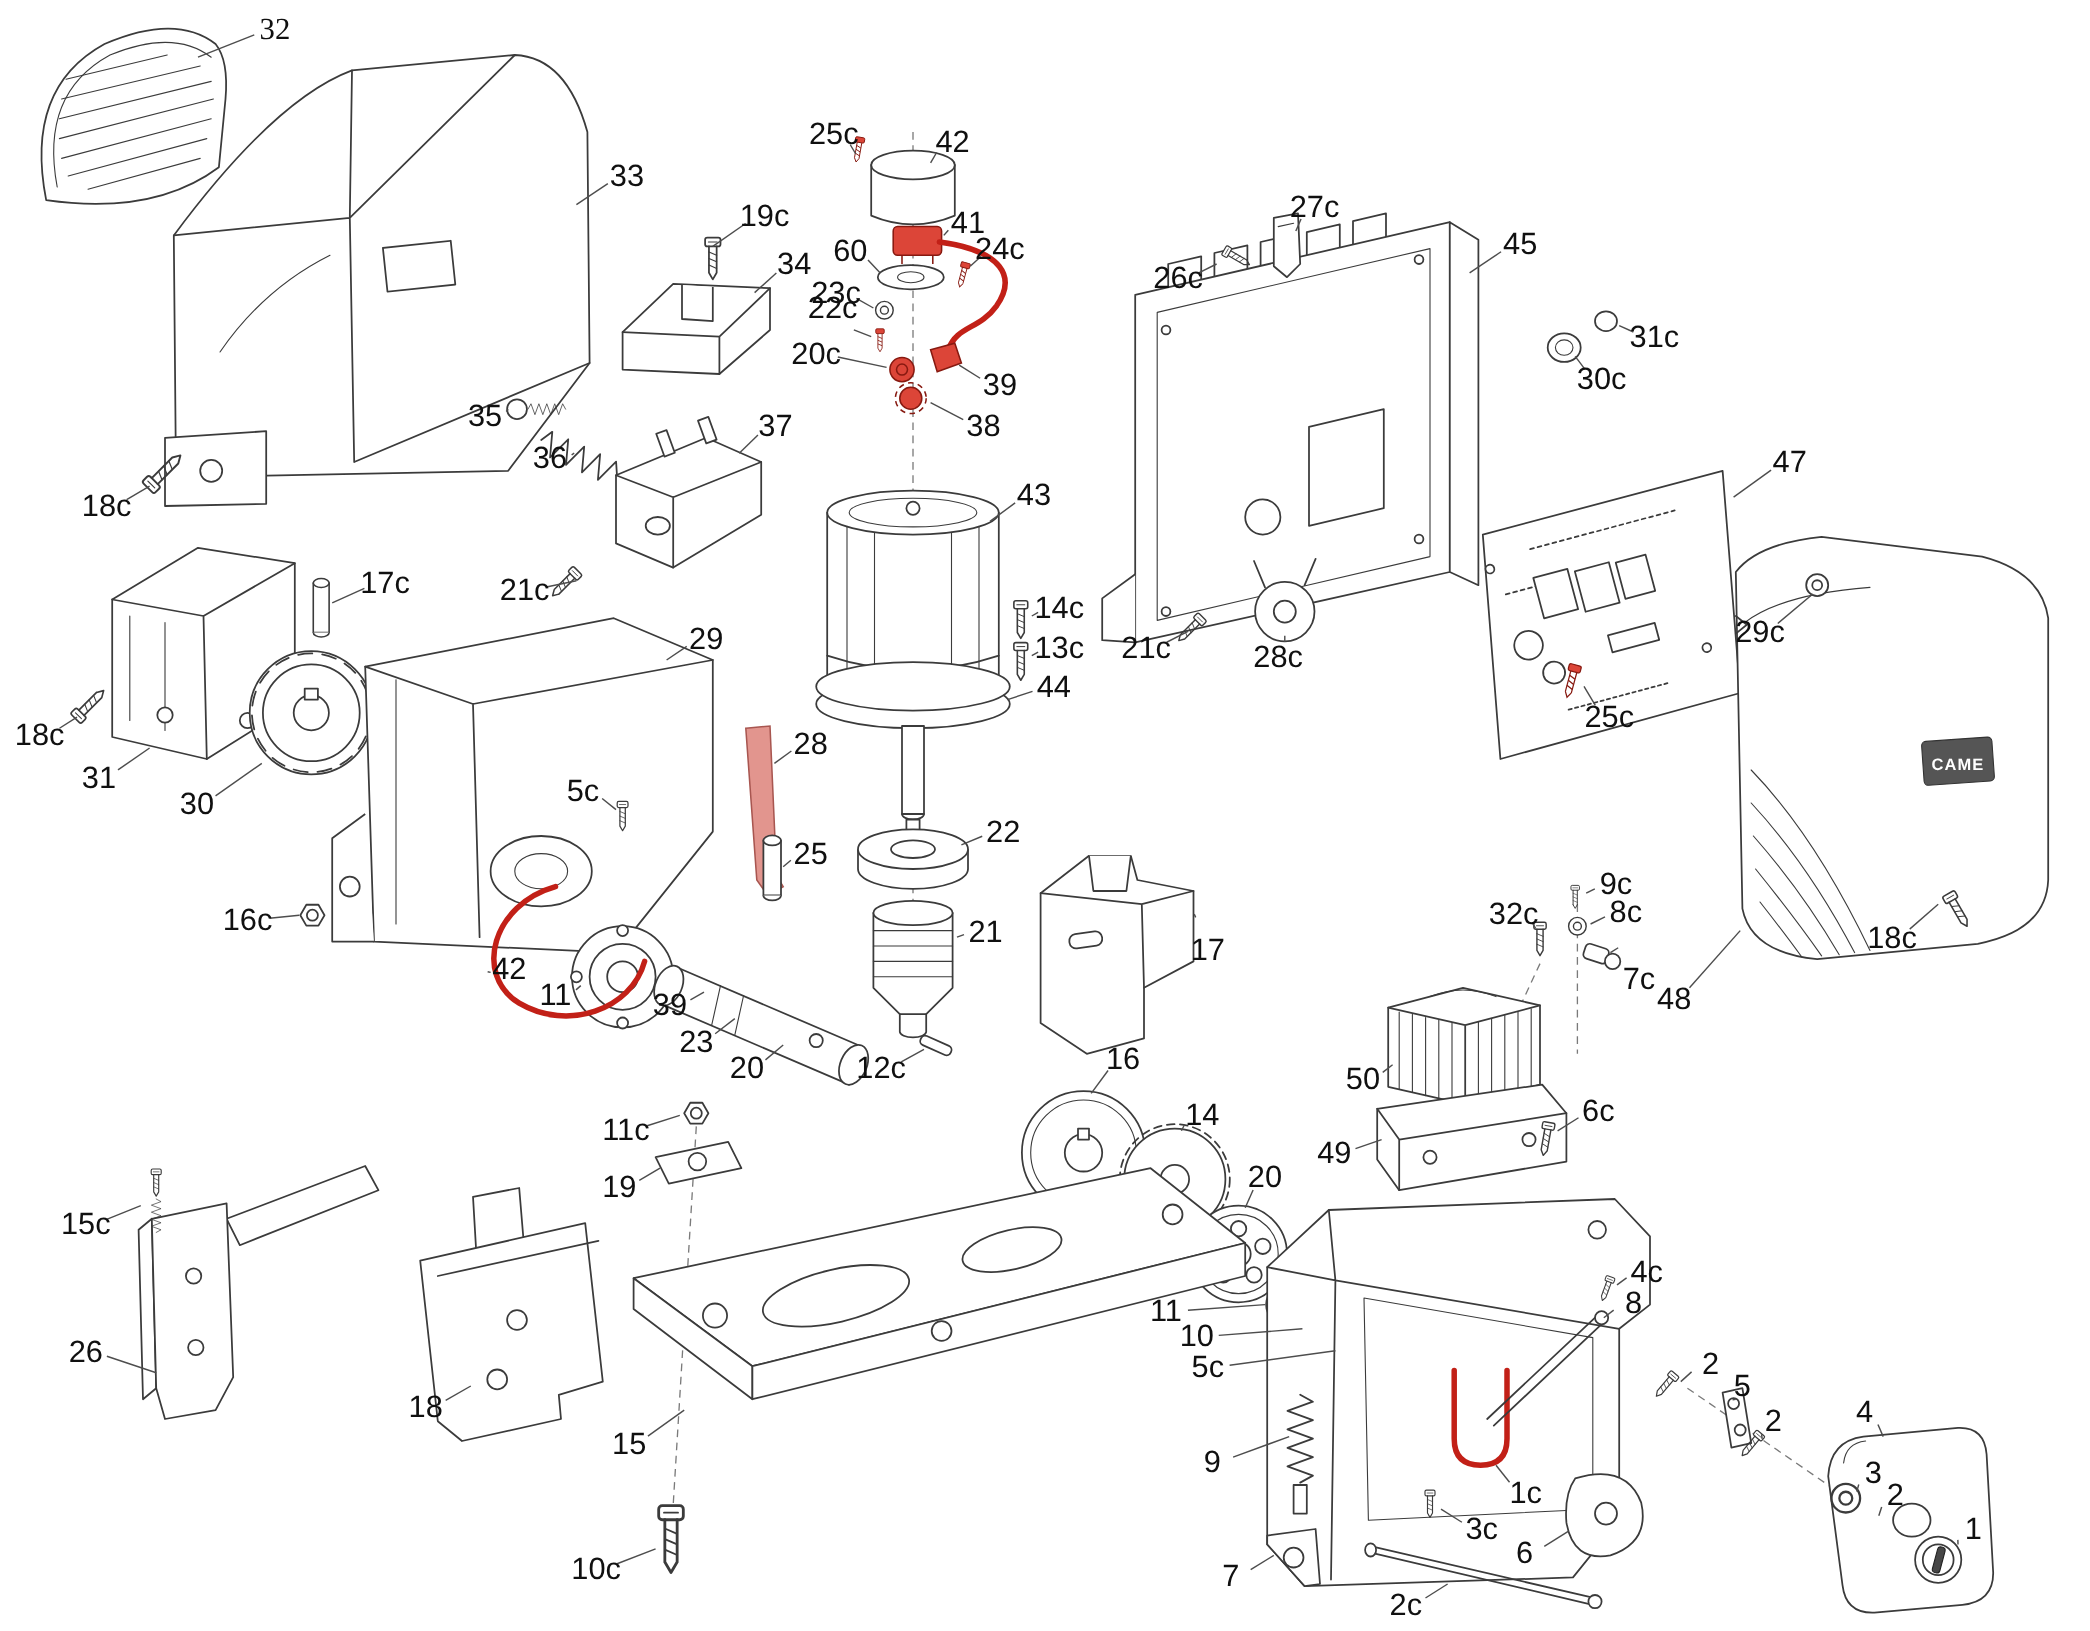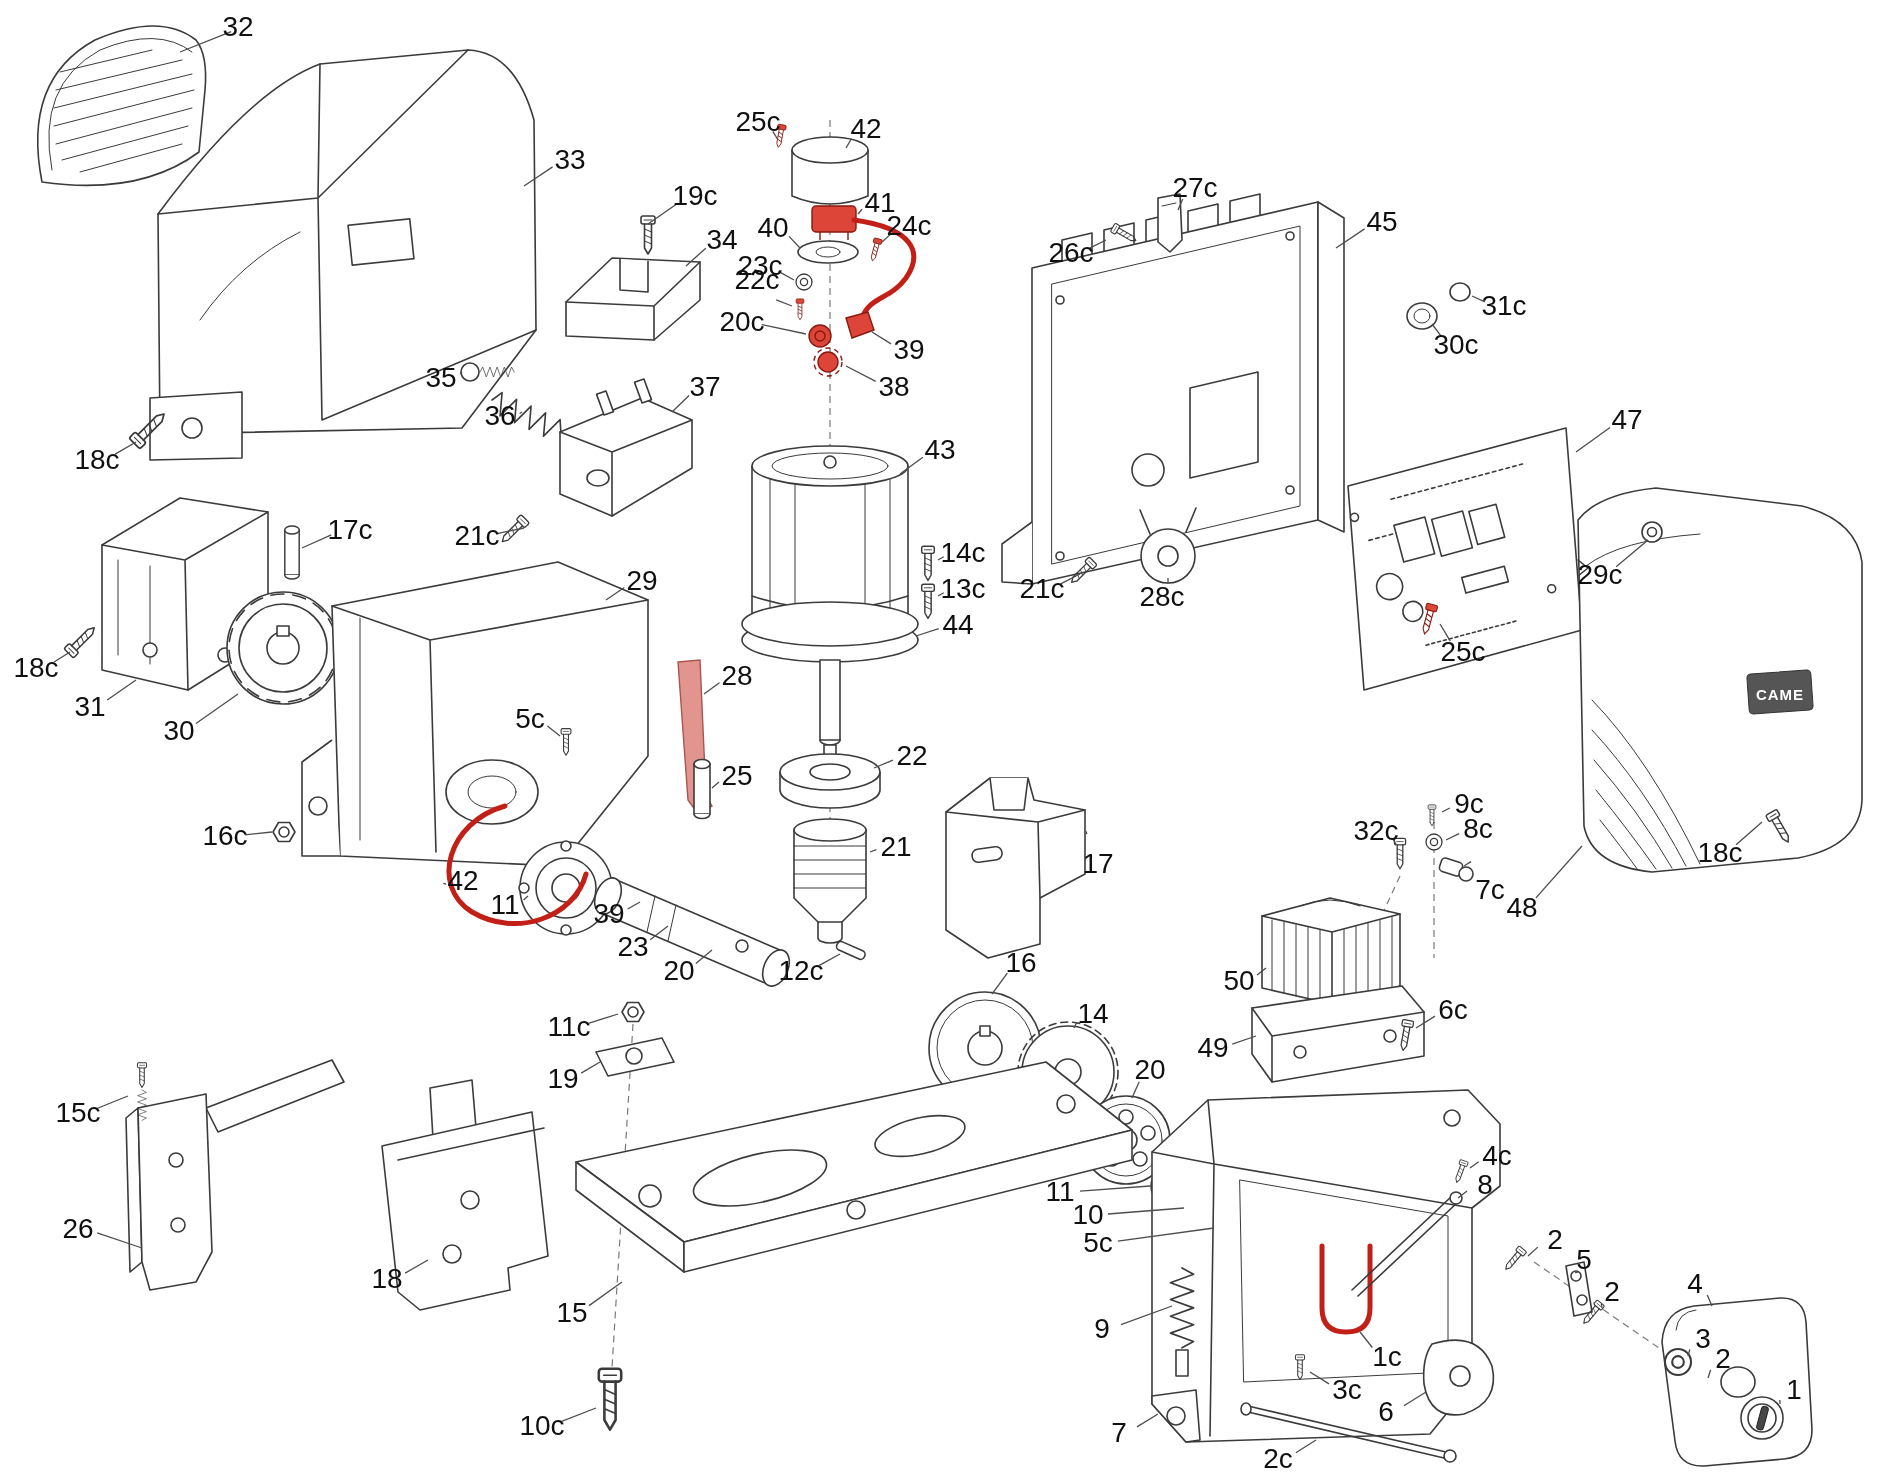--- a/index.html
+++ b/index.html
@@ -533,28 +533,28 @@
       <line x1="1121.0006349808098" y1="1324.6298539544136" x2="1172" y2="1306"></line>
       <line x1="1372.3247865196365" y1="1347.4882875590238" x2="1360" y2="1332"></line>
       <line x1="1329.015298225084" y1="1383.8754799361097" x2="1310" y2="1372"></line>
       <line x1="1403.8885438199984" y1="1405.7390096630006" x2="1426" y2="1392"></line>
       <line x1="1136.9797973767454" y1="1426.8684280740842" x2="1158" y2="1414"></line>
       <line x1="1295.8885438199984" y1="1452.7390096630006" x2="1316" y2="1440"></line>
       <line x1="560.9736659610103" y1="1421.5728112757643" x2="596" y2="1408"></line>
     </svg>
 
 <div id="labels">
-      <div class="label" style="left: 238px; top: 27px;">32</div>
+      <div class="label" style="left: 250px; top: 27px; font-family: Liberation Serif, serif;">32</div>
       <div class="label" style="left: 570px; top: 160px;">33</div>
       <div class="label" style="left: 695px; top: 196px;">19c</div>
       <div class="label" style="left: 722px; top: 240px;">34</div>
       <div class="label" style="left: 758px; top: 122px;">25c</div>
       <div class="label" style="left: 866px; top: 129px;">42</div>
       <div class="label" style="left: 880px; top: 203px;">41</div>
-      <div class="label" style="left: 773px; top: 228px;">40</div>
+      <div class="label" style="left: 773px; top: 228px;">60</div>
       <div class="label" style="left: 909px; top: 226px;">24c</div>
       <div class="label" style="left: 760px; top: 266px;">23c</div>
       <div class="label" style="left: 757px; top: 280px;">22c</div>
       <div class="label" style="left: 742px; top: 322px;">20c</div>
       <div class="label" style="left: 909px; top: 350px;">39</div>
       <div class="label" style="left: 894px; top: 387px;">38</div>
       <div class="label" style="left: 441px; top: 378px;">35</div>
       <div class="label" style="left: 500px; top: 416px;">36</div>
       <div class="label" style="left: 705px; top: 387px;">37</div>
       <div class="label" style="left: 97px; top: 460px;">18c</div>

